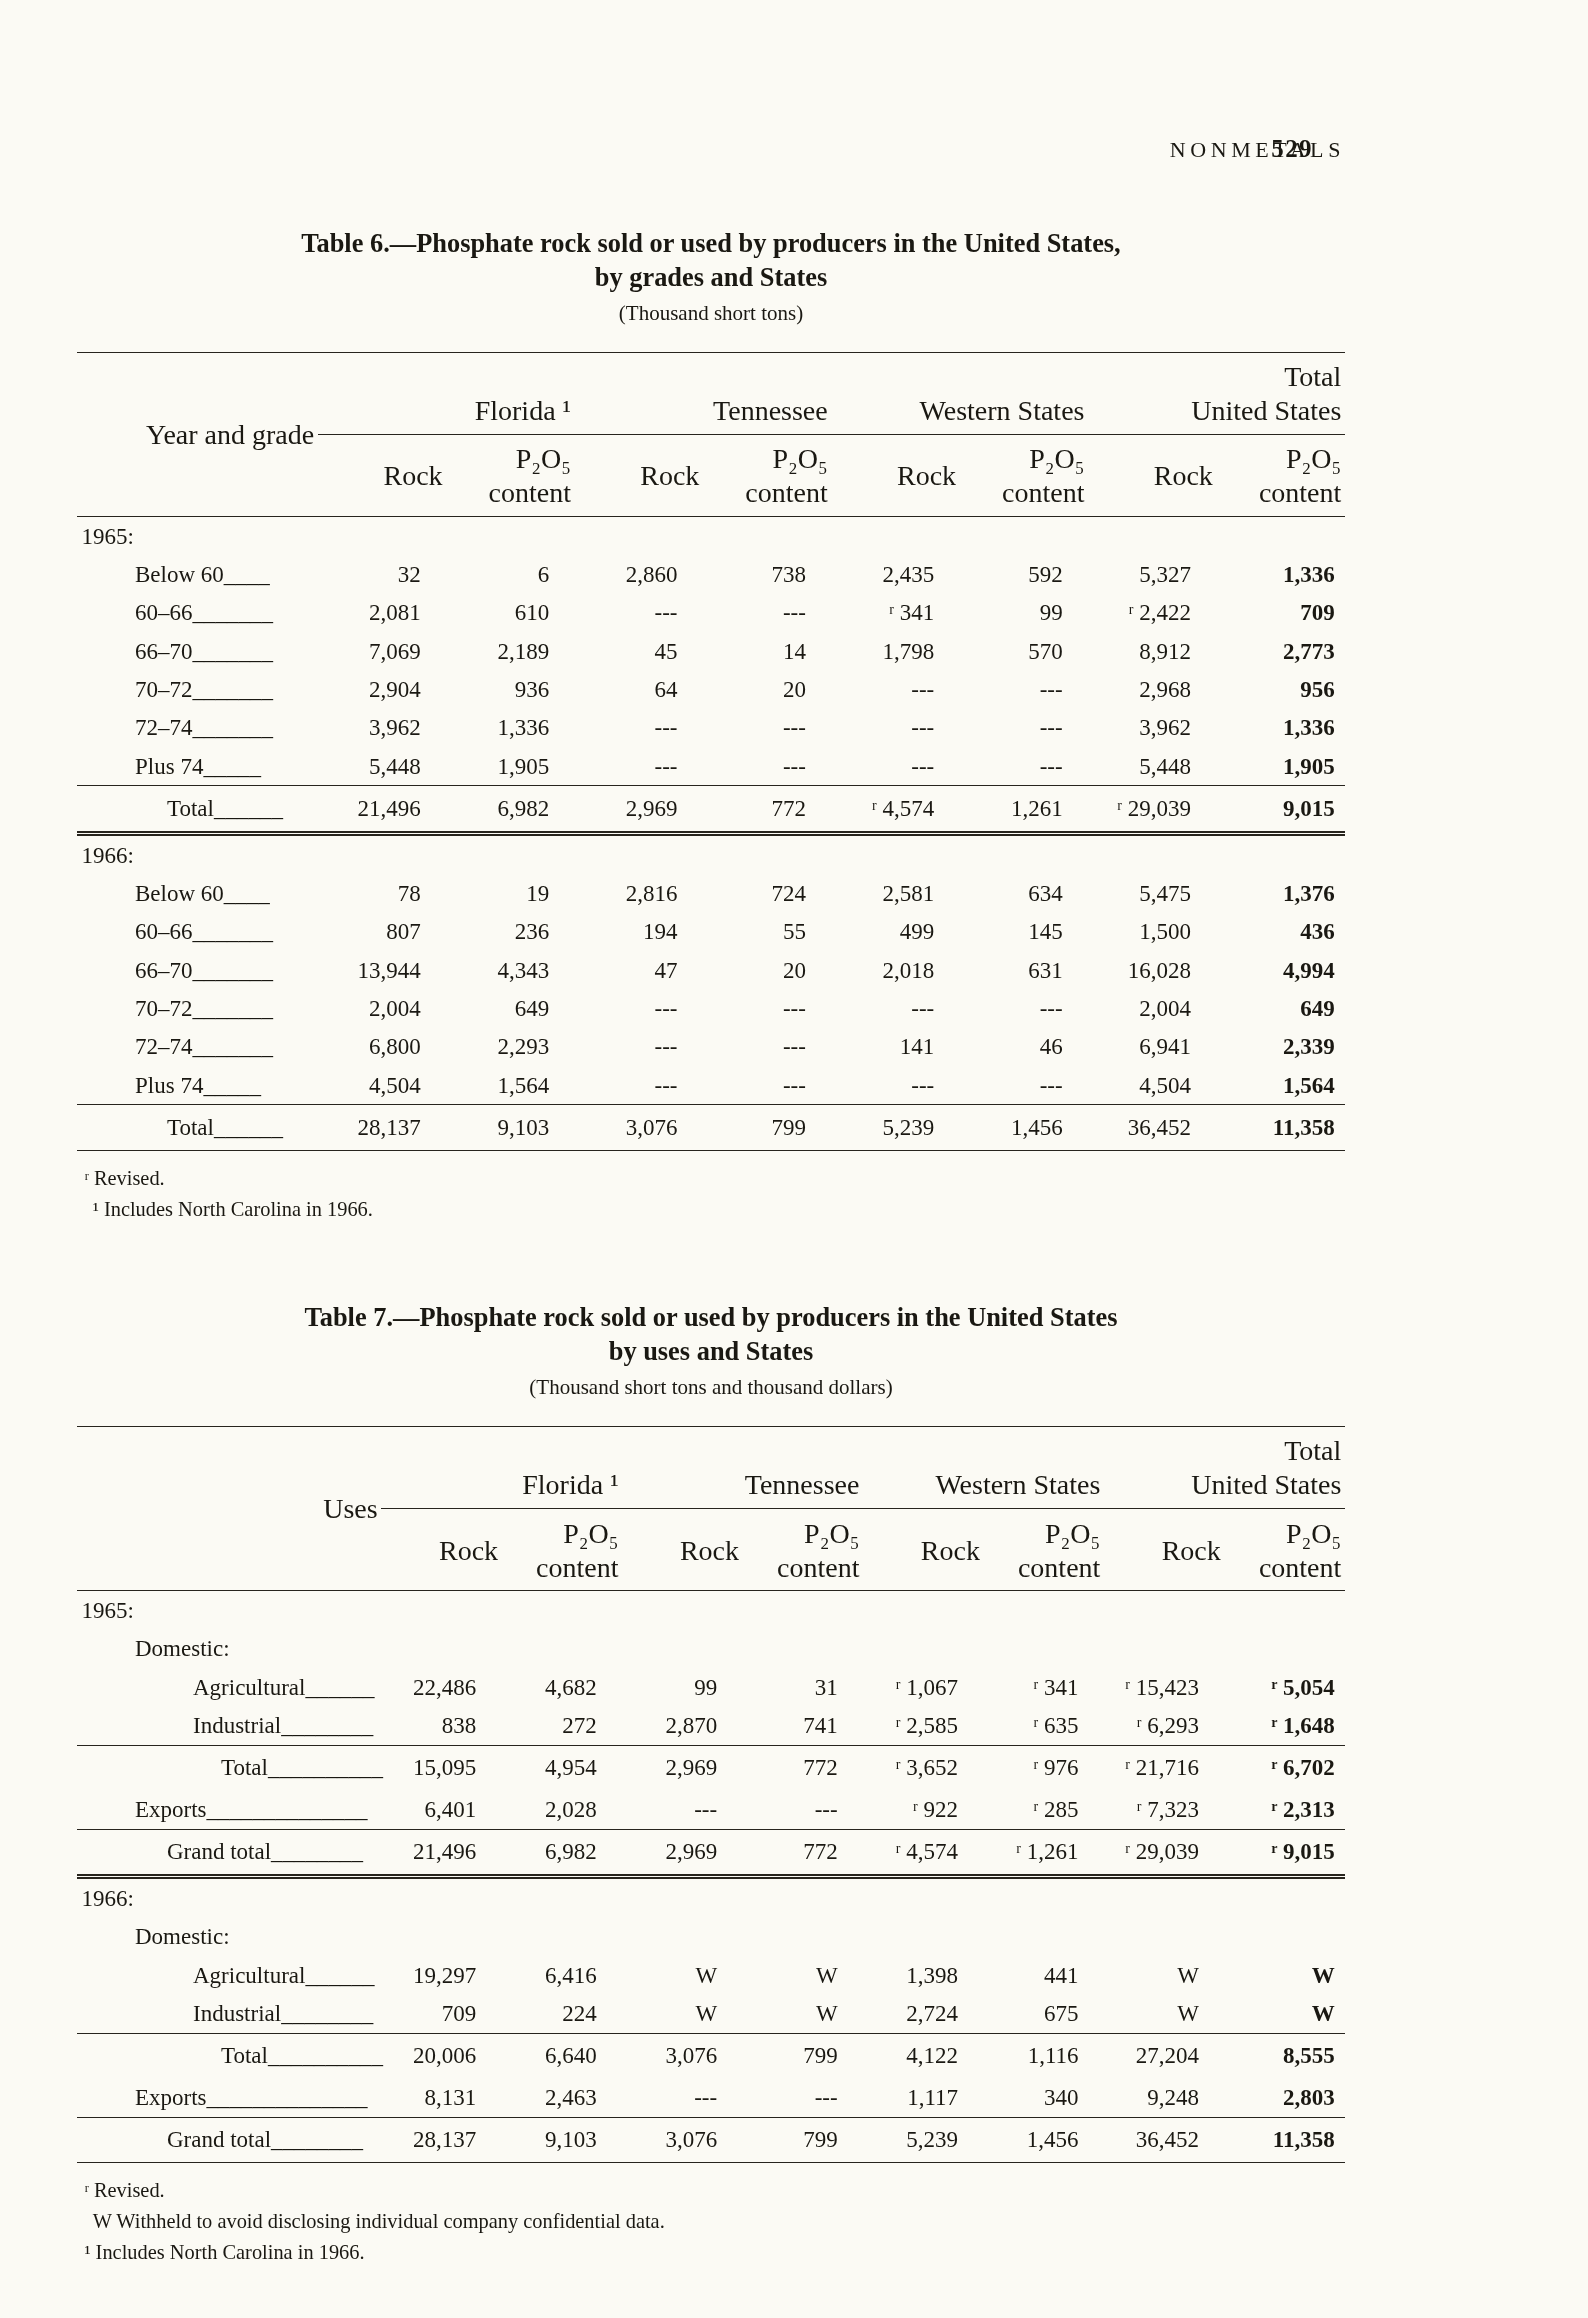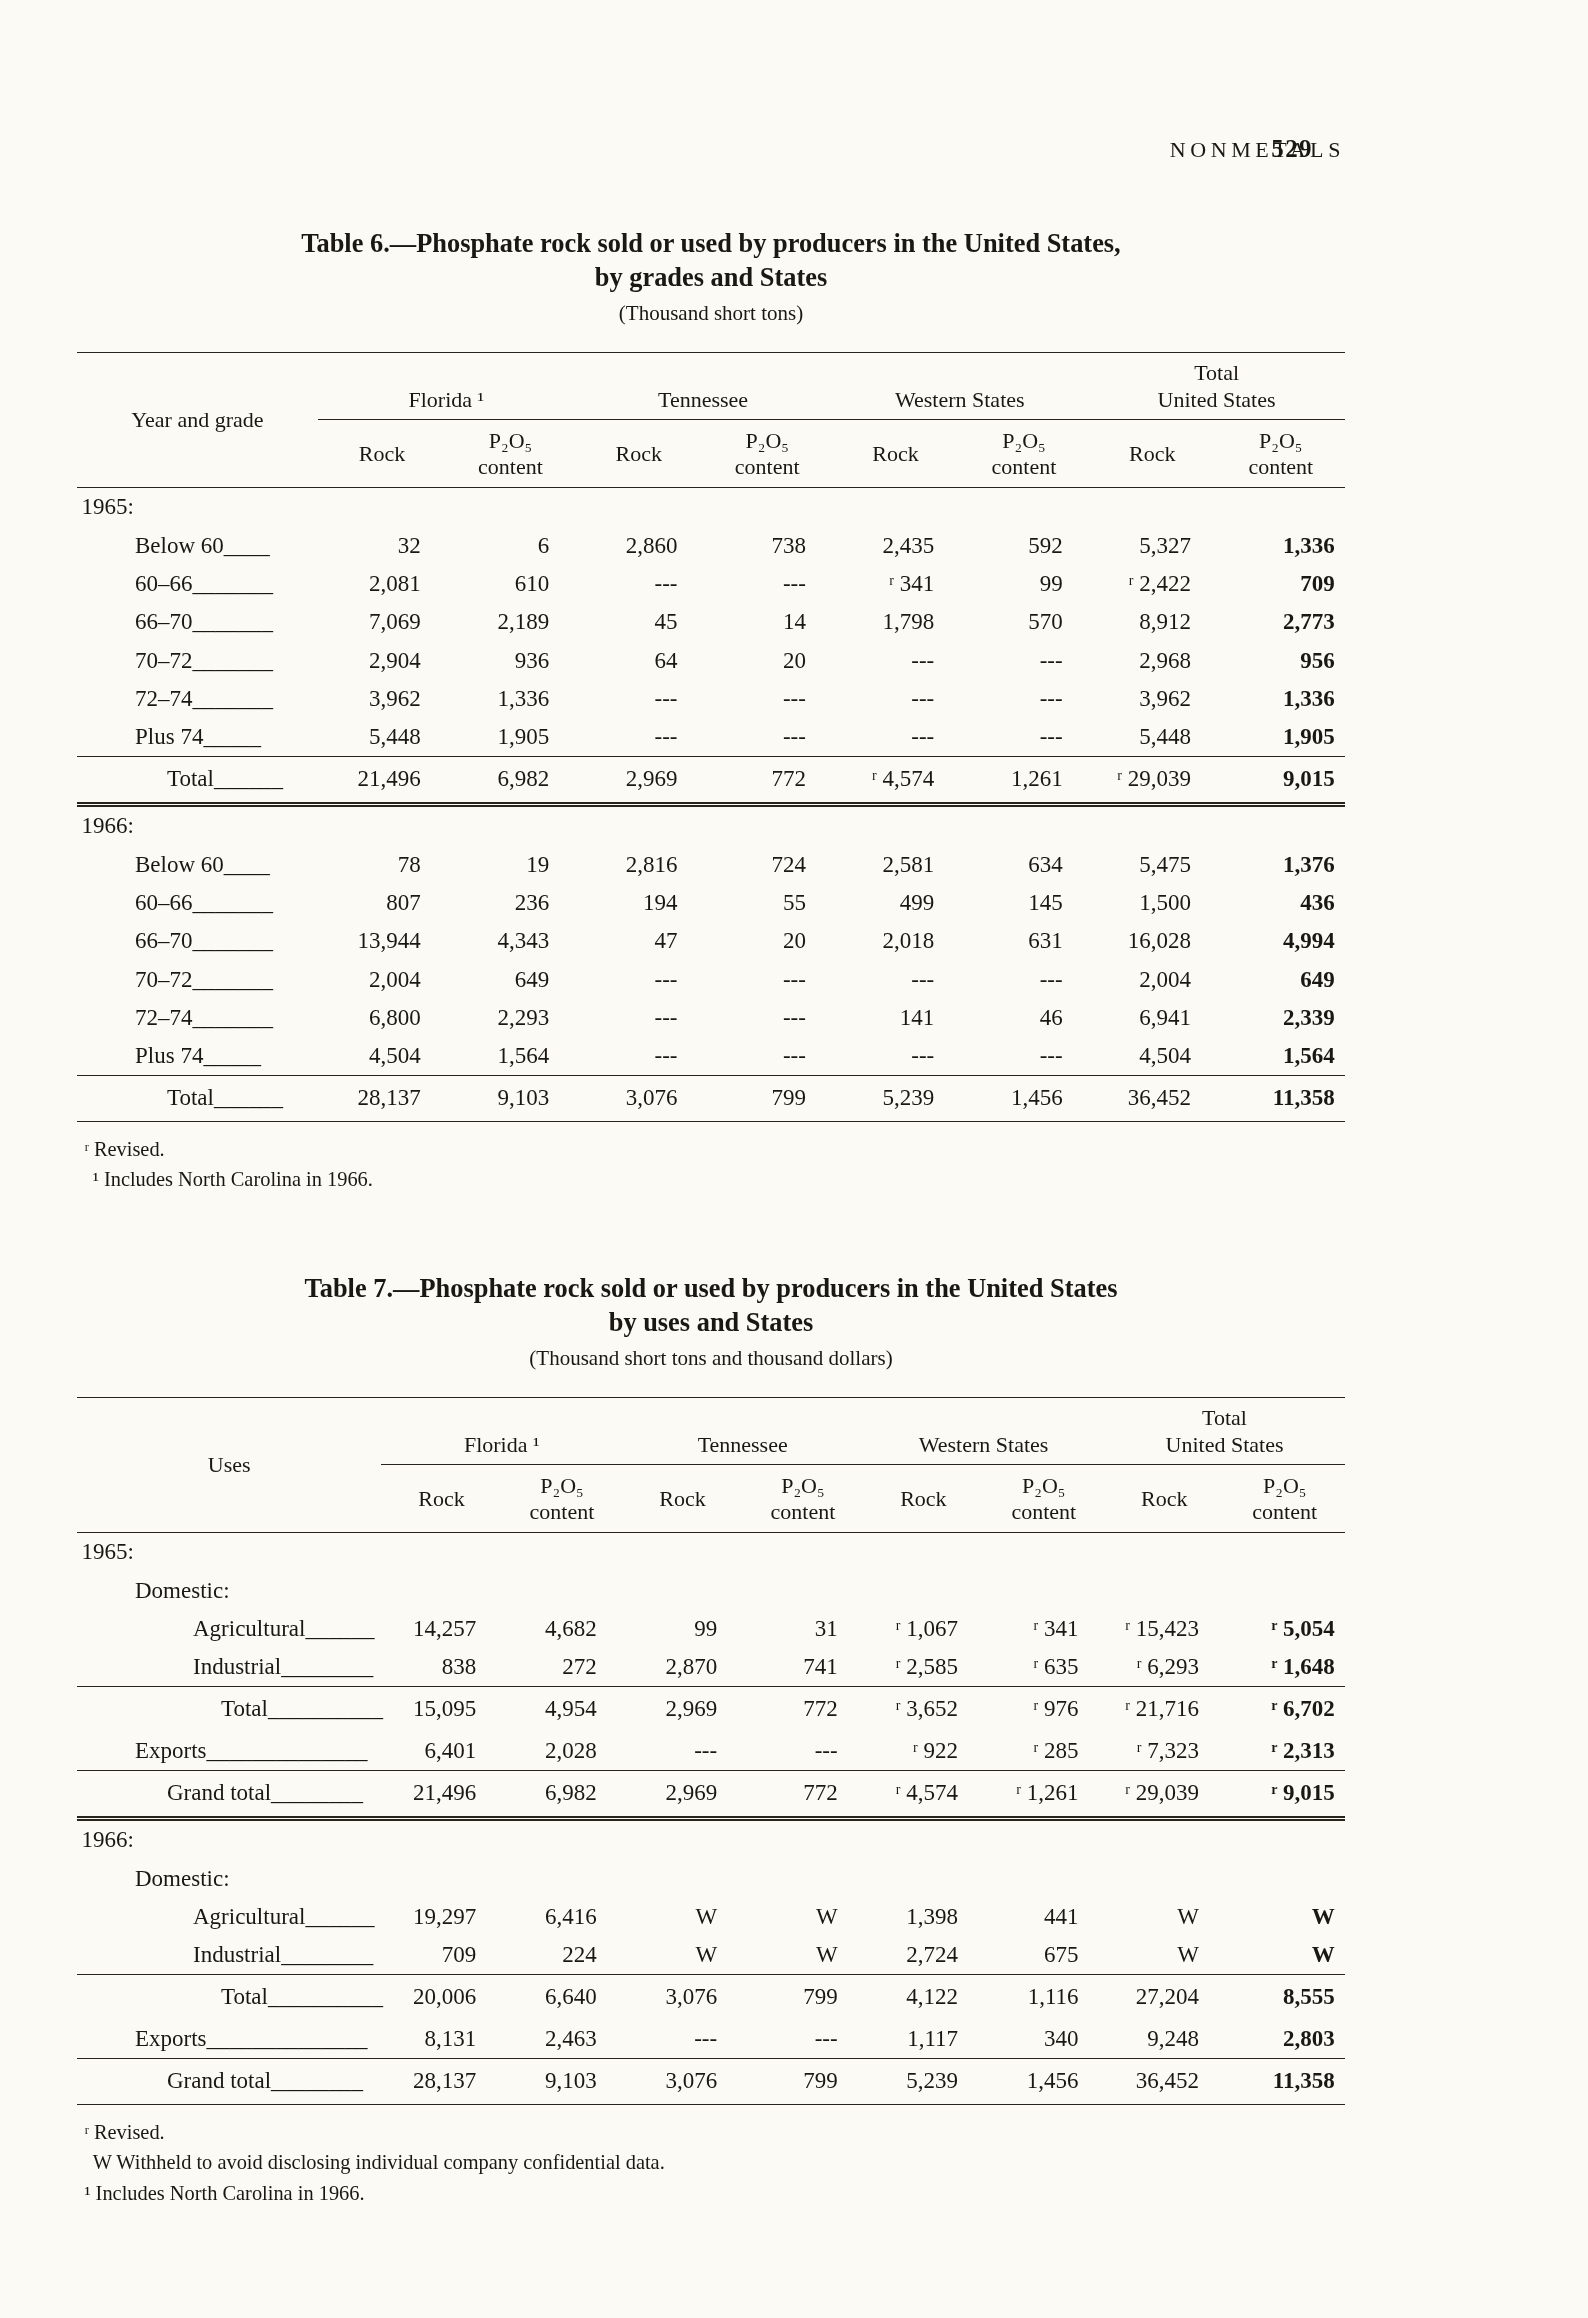--- a/index.html
+++ b/index.html
@@ -49,22 +49,22 @@
     table-layout: fixed;
     margin-top: 25.5px;
     border-top: 1.9px solid #27241d;
     font-size: 23px;
   }
   table.t6 col.stub-col { width: 19%; }
   table.t7 col.stub-col { width: 24%; }
 
   thead th {
     font-weight: normal;
-    font-size: 22px;
-    text-align: center;
+    font-size: 28px;
+    text-align: right;
     vertical-align: bottom;
     white-space: pre-line;
     padding: 7.4px 3.7px 5.6px 3.7px;
     line-height: 1.22;
   }
   th.stub-head { vertical-align: middle; }
   th.group-head { border-bottom: 1.4px solid #27241d; }
   thead tr.sub-row th, th.stub-head { border-bottom: 1.9px solid #27241d; }
   th.sub-head { vertical-align: middle; }
 
@@ -356,21 +356,21 @@
             <tr class="row-section">
               <td class="stub ind-0">1965:</td>
               <td colspan="8" class="empty"></td>
             </tr>
             <tr class="row-subsection">
               <td class="stub ind-2">Domestic:</td>
               <td colspan="8" class="empty"></td>
             </tr>
             <tr class="row-data">
               <td class="stub ind-4">Agricultural______</td>
-              <td class="num">14,257</td>
+              <td class="num">22,486</td>
               <td class="num">4,682</td>
               <td class="num">99</td>
               <td class="num">31</td>
               <td class="num">ʳ 1,067</td>
               <td class="num">ʳ 341</td>
               <td class="num">ʳ 15,423</td>
               <td class="num">ʳ 5,054</td>
             </tr>
             <tr class="row-data">
               <td class="stub ind-4">Industrial________</td>

